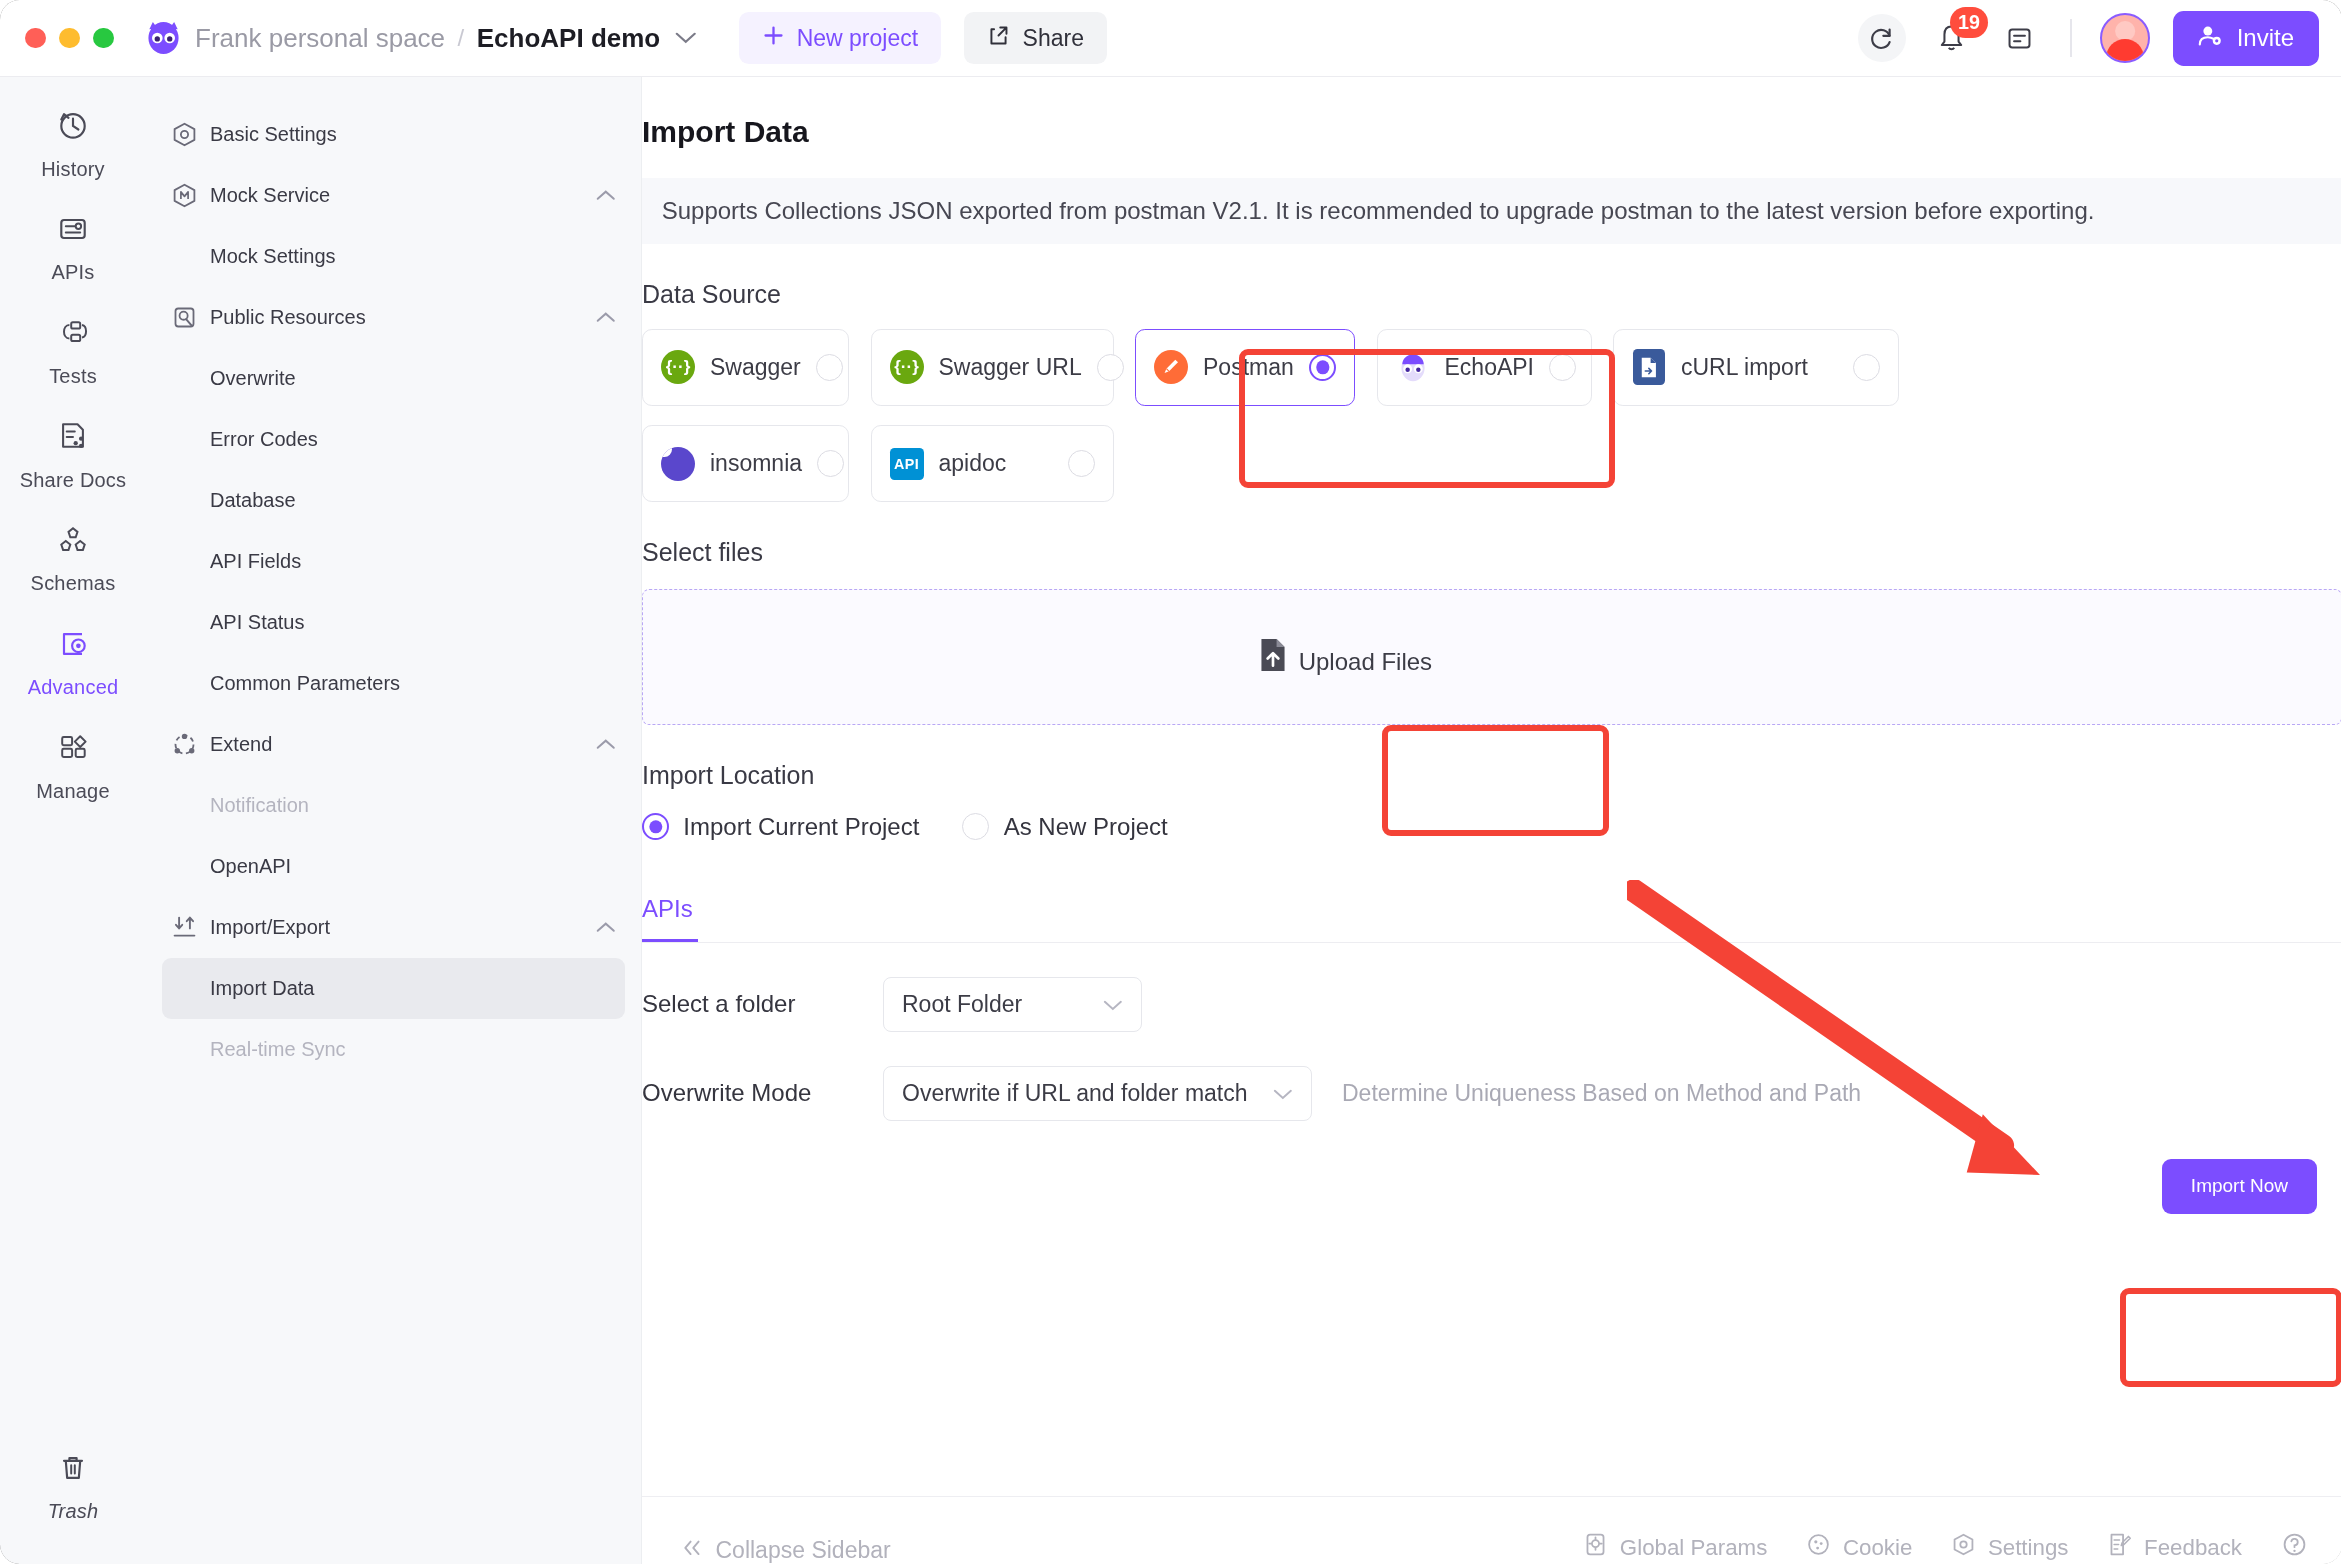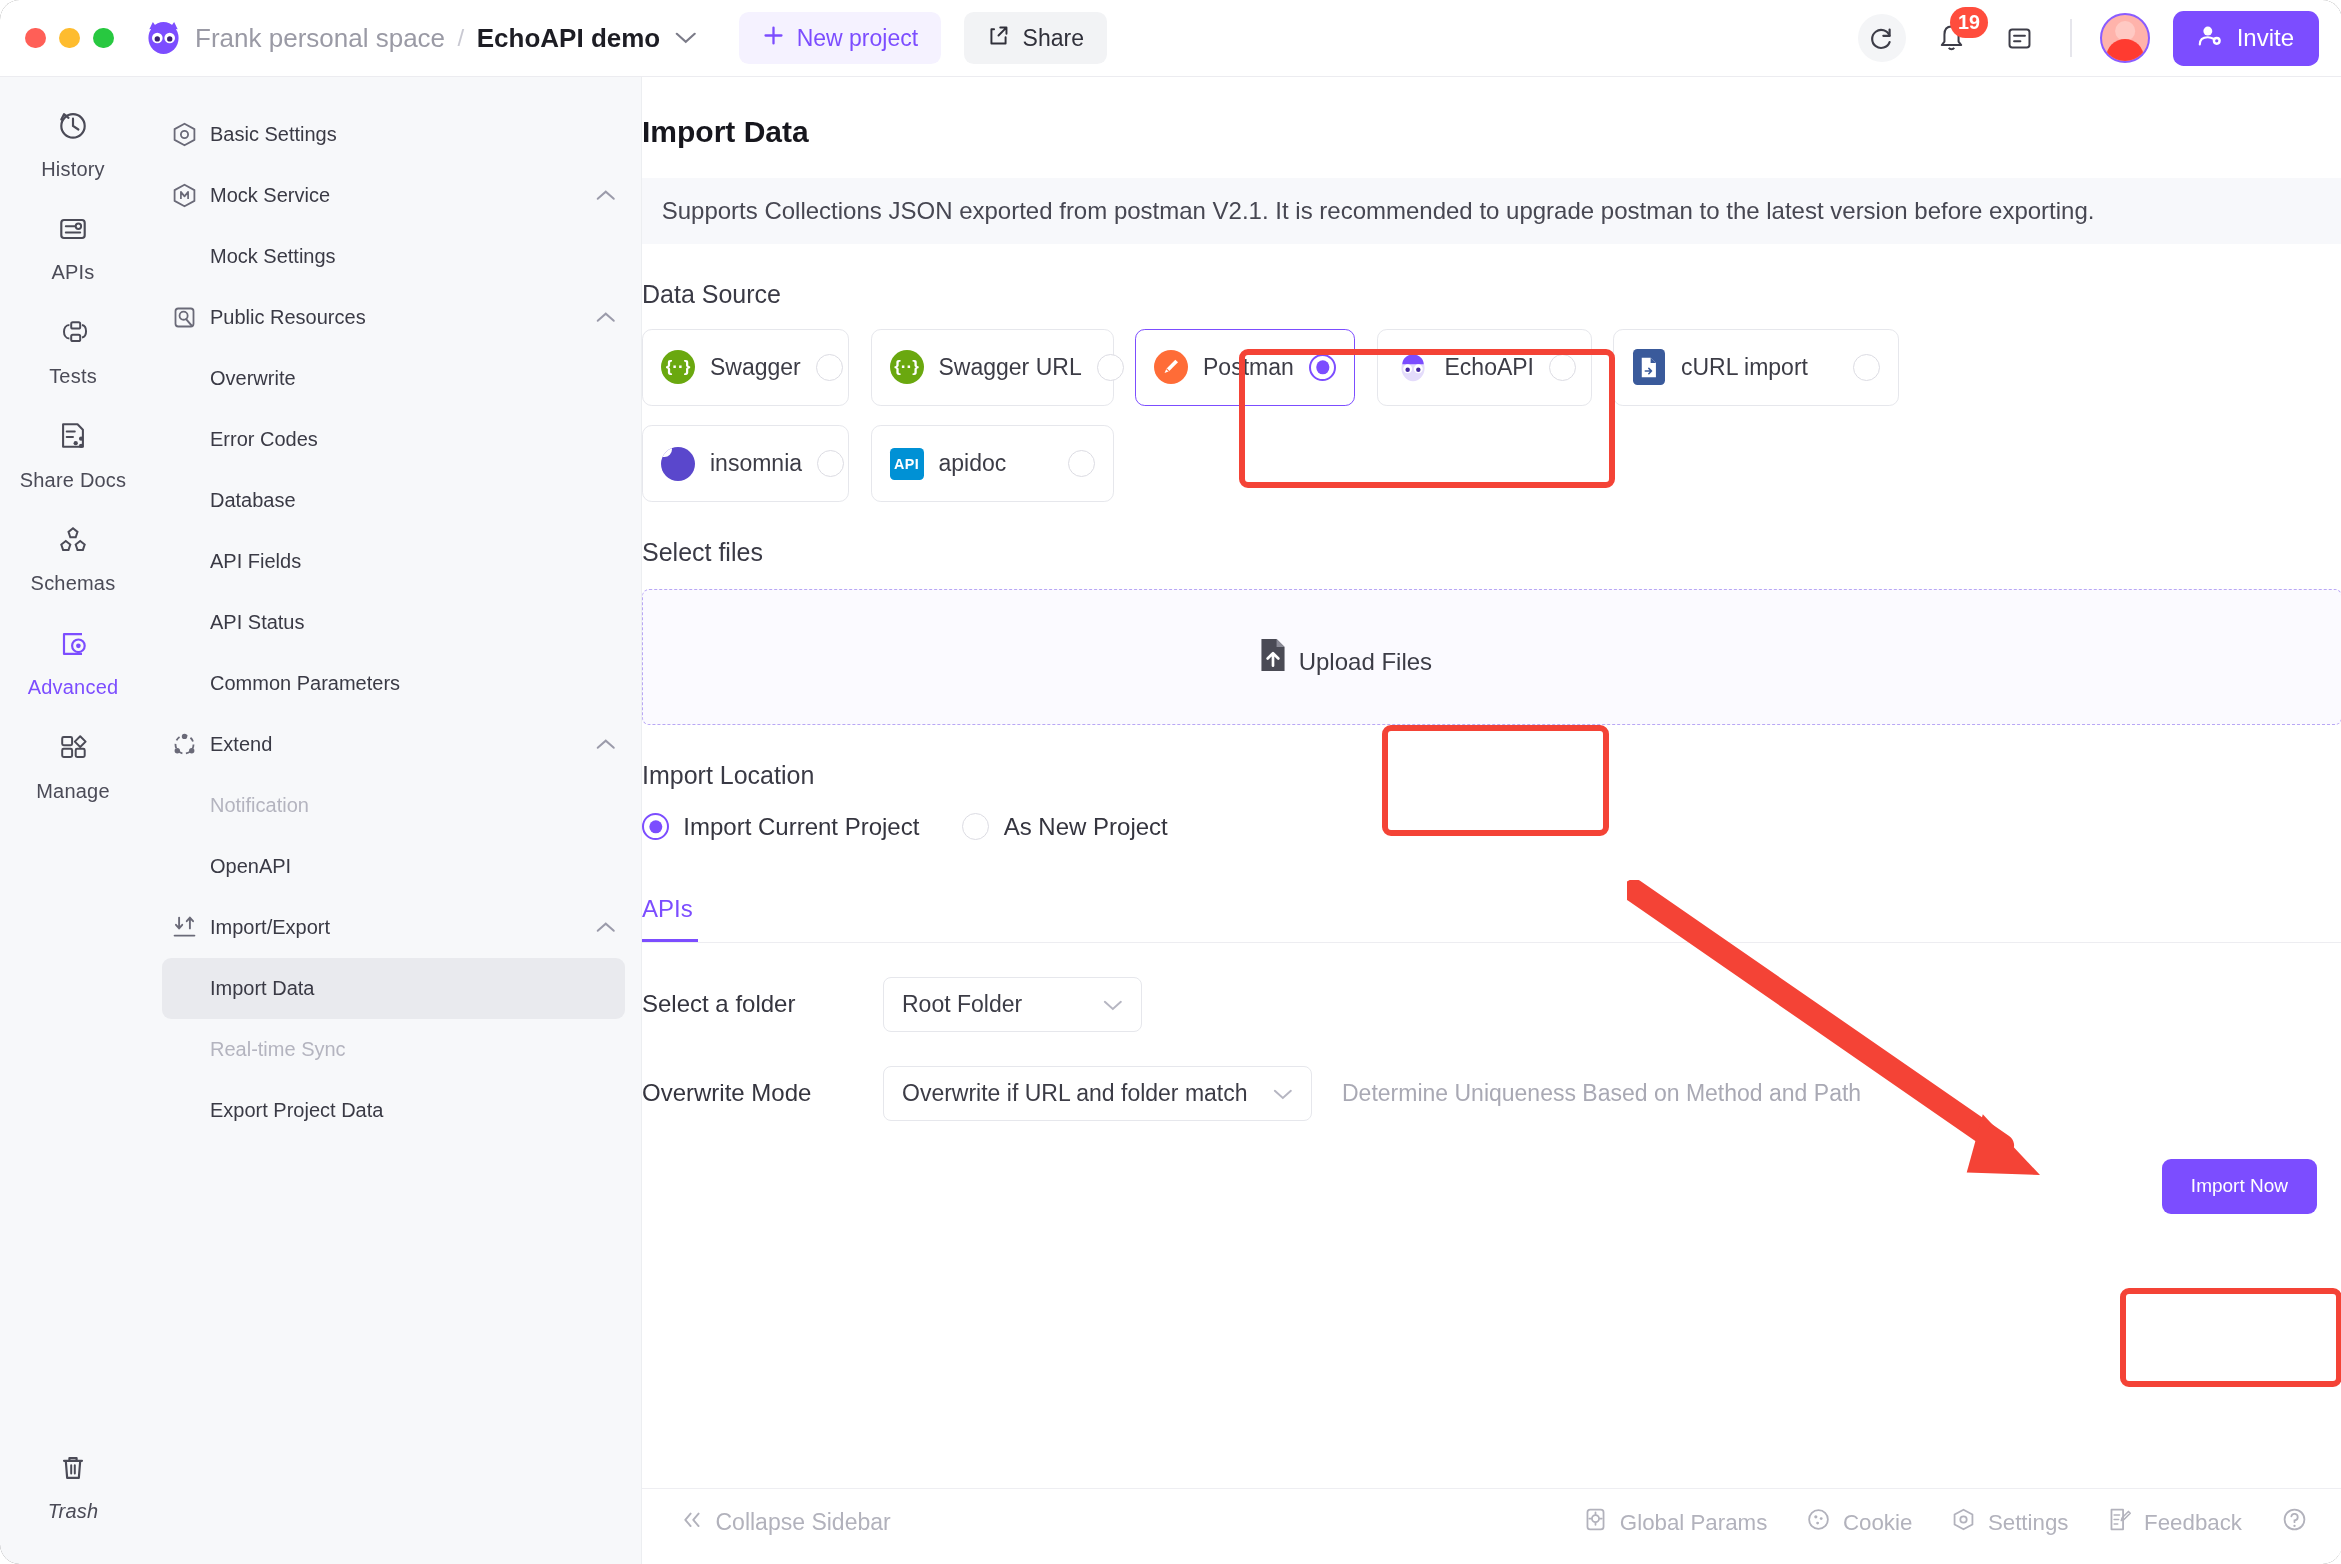--- a/index.html
+++ b/index.html
@@ -194,23 +194,23 @@
   .hint { font-size: 23px; color: #a9a9b4; margin-left: 30px; }
 
   .btn-import {
     height: 55px; border-radius: 9px; background: #7c4dff; color:#fff;
     font-size: 19px; display:flex; align-items:center; justify-content:center;
     padding: 0 29px;
   }
 
   
   .statusbar {
-    position:absolute; left:642px; bottom:8px; width:1700px; height:68px;
+    position:absolute; left:642px; bottom:0; width:1700px; height:68px;
     background:#ffffff; border-top:0.9px solid #eeeef2;
-    display:flex; align-items:center;
+    display:flex; align-items:flex-end;
   }
   .sb-left { display:flex; align-items:center; gap:12.5px; margin-left:38px;
     font-size:23px; color:#b2b2bc; }
   .sb-right { margin-left:auto; margin-right:34px; display:flex; align-items:center; gap:39px; }
   .sb-item { display:flex; align-items:center; gap:11.6px; font-size:22.3px; color:#b2b2bc; }
 
   
   .anno { position: absolute; border: 6.3px solid #f44336; border-radius: 9px; pointer-events:none; }
   .anno-arrow { position:absolute; pointer-events:none; }
 </style>
@@ -493,23 +493,20 @@
             <path d="M3 11 L12 3 L21 11" stroke="#9b9baa" stroke-width="2.2" fill="none" stroke-linecap="round"></path>
           </svg>
       </span>
     </div>
 
     <div class="side-row child selected">
       <span class="stext">Import Data</span>
     </div>
     <div class="side-row child dim">
       <span class="stext">Real-time Sync</span>
-    </div>
-    <div class="side-row child">
-      <span class="stext">Export Project Data</span>
     </div>
   </div>
 
   <div class="main">
 
     <div style="padding-left:0;">
       <div class="page-title" style="margin-left:0;padding-left:0;">Import Data</div>
     </div>
 
     <div class="banner">

